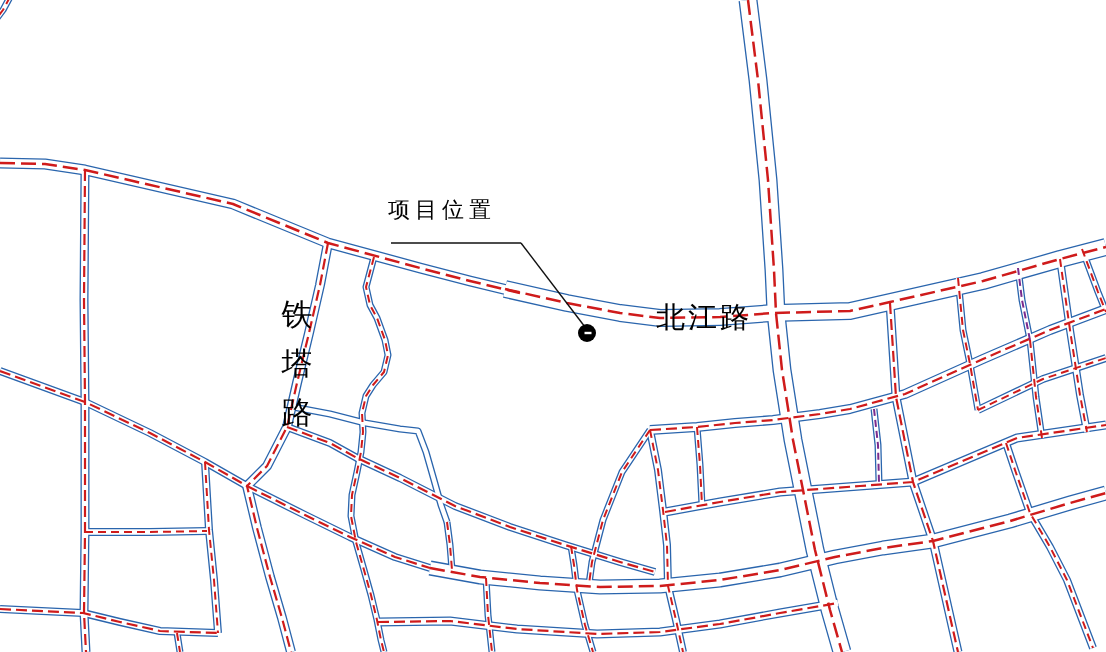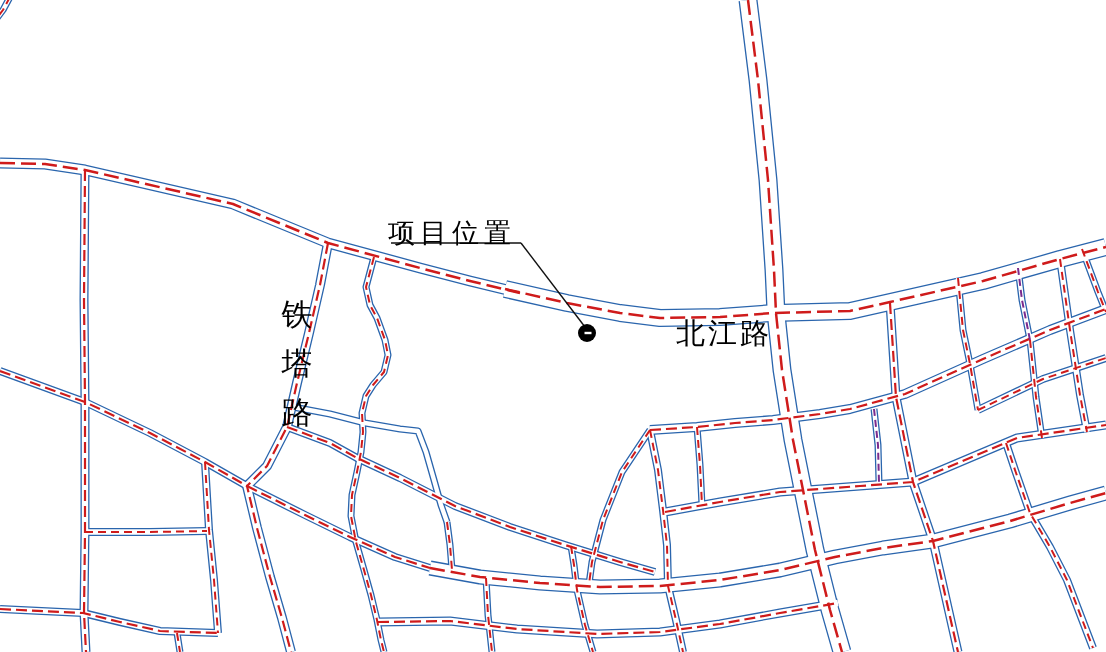--- a/index.html
+++ b/index.html
@@ -1,21 +1,21 @@
 <!DOCTYPE html>
 <html><head>
 <meta charset="utf-8">
 <style>
   html,body{margin:0;padding:0;background:#ffffff;}
   #stage{position:relative;width:1106px;height:652px;background:#ffffff;overflow:hidden;
          font-family:"Liberation Serif","DejaVu Serif",serif;}
   #map-svg{position:absolute;left:0;top:0;}
   .map-label{position:absolute;color:#000;white-space:nowrap;user-select:none;}
-  #label-project{left:388px;top:215px;font-size:27px;letter-spacing:5px;}
-  #label-beijiang{left:676px;top:298px;font-size:29px;letter-spacing:3px;margin-top:16px;}
+  #label-project{left:388px;top:195px;font-size:22px;letter-spacing:5px;}
+  #label-beijiang{left:656px;top:298px;font-size:29px;letter-spacing:3px;}
   #label-tieta{left:279px;top:290px;width:36px;text-align:center;font-size:31px;line-height:49px;}
   #label-tieta span{display:block;}
 </style>
 </head>
 <body>
 
 <div id="stage">
   <svg id="map-svg" width="1106" height="652" viewBox="0 0 1106 652">
       <path d="M0 163 L45 164 L85 170 L133 181 L233 204 L328 243 L420 268 L470 281 L520 293" fill="none" stroke="#2a65ad" stroke-width="11" stroke-linejoin="round" stroke-linecap="butt"></path>
       <path d="M505 289 L567 303 L620 313 L660 318 L720 317 L773 313 L850 311 L890 302 L983 281 L1060 259 L1106 247" fill="none" stroke="#2a65ad" stroke-width="18" stroke-linejoin="round" stroke-linecap="butt"></path>

